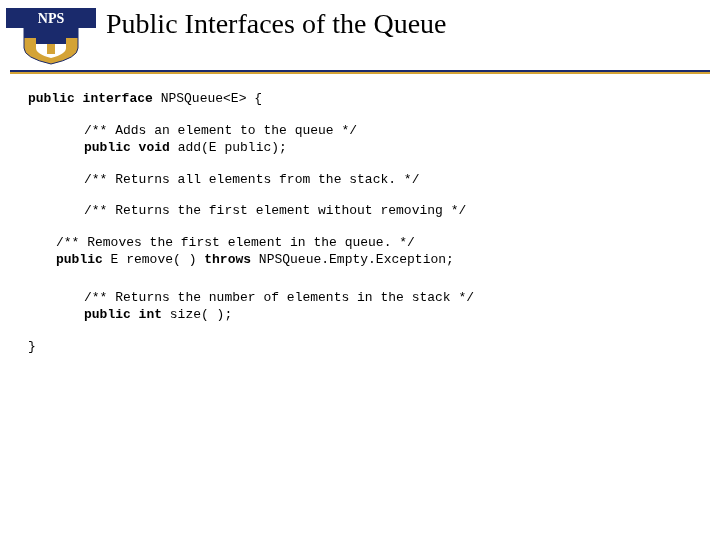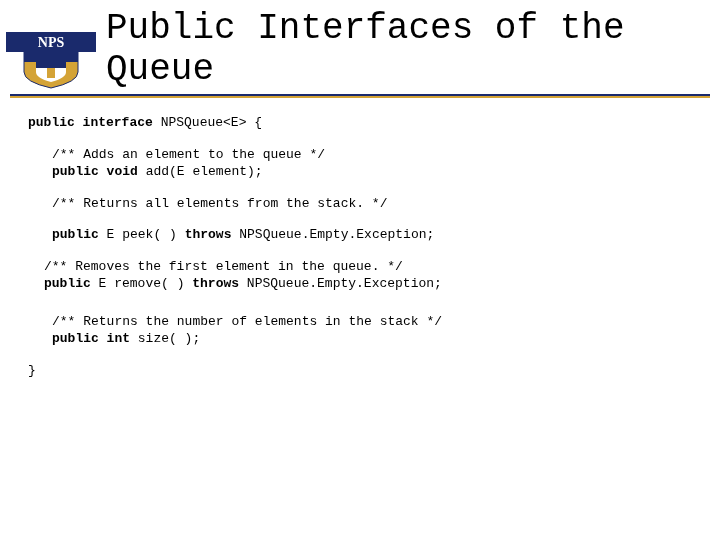--- a/index.html
+++ b/index.html
@@ -6,53 +6,53 @@
   body {
     width: 720px;
     height: 540px;
     background: #fff;
     font-family: "Courier New", monospace;
     position: relative;
     overflow: hidden;
   }
   .header {
     display: flex;
-    align-items: flex-end;
+    align-items: flex-start;
     padding: 8px 0 0 0;
   }
   .logo {
     width: 90px;
     height: 58px;
     margin-left: 6px;
     margin-right: 10px;
     flex-shrink: 0;
   }
   .title {
-    font-family: Liberation Mono, monospace;
-    font-size: 36px;
+    font-family: Liberation Serif, serif;
+    font-size: 28px;
     font-weight: normal;
     color: #000;
   }
   .divider {
     margin: 4px 10px 0 10px;
     height: 4px;
     display: flex;
     flex-direction: column;
   }
   .divider .line1 { height: 2px; background: #1a2a6c; }
   .divider .line2 { height: 2px; background: #d4a336; }
   .content {
     padding: 16px 6px 0 28px;
     font-size: 13px;
     line-height: 1.35;
     color: #000;
   }
   .sig { margin-bottom: 14px; }
-  .block { margin-left: 24px; margin-bottom: 14px; }
-  .block2 { margin-left: 16px; margin-bottom: 20px; }
+  .block { margin-left: 56px; margin-bottom: 14px; }
+  .block2 { margin-left: 28px; margin-bottom: 20px; }
   .kw { font-weight: bold; }
   .close { margin-top: 4px; }
 </style>
 </head>
 <body>
 
 <div class="header">
   <svg class="logo" viewBox="0 0 90 58">
     <rect x="0" y="0" width="90" height="20" fill="#1a2a6c"></rect>
     <text x="45" y="15" text-anchor="middle" font-family="Georgia,serif" font-size="14" font-weight="bold" fill="#fff">NPS</text>
@@ -69,30 +69,30 @@
   <div class="line1"></div>
   <div class="line2"></div>
 </div>
 
 <div class="content">
 
   <div class="sig"><span class="kw">public interface</span><span> NPSQueue&lt;E&gt; {</span></div>
 
   <div class="block">
     <div>/** Adds an element to the queue */</div>
-    <div><span class="kw">public void</span><span> add(E element);</span></div>
+    <div><span class="kw">public void</span><span> add(E public);</span></div>
   </div>
 
   <div class="block">
     <div>/** Returns all elements from the stack. */</div>
   </div>
 
 
   <div class="block">
-    <div><span class="kw">public</span><span> E peek( ) </span><span class="kw">throws</span><span> NPSQueue.Empty.Exception;</span></div>
+    <div>/** Returns the first element without removing */</div>
   </div>
 
   <div class="block2">
     <div>/** Removes the first element in the queue. */</div>
     <div><span class="kw">public</span><span> E remove( )  </span><span class="kw">throws</span><span> NPSQueue.Empty.Exception;</span></div>
   </div>
 
   <div class="block">
     <div>/** Returns the number of elements in the stack */</div>
     <div><span class="kw">public int</span><span> size( );</span></div>

